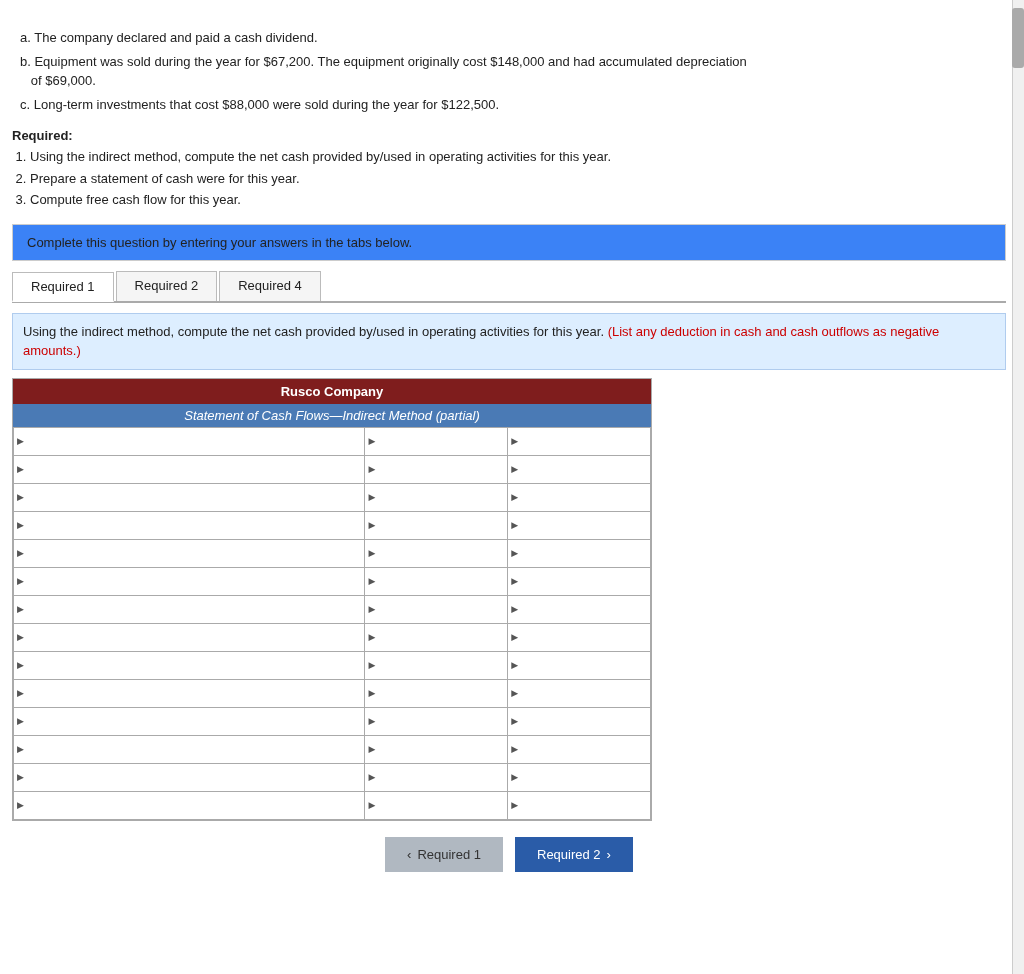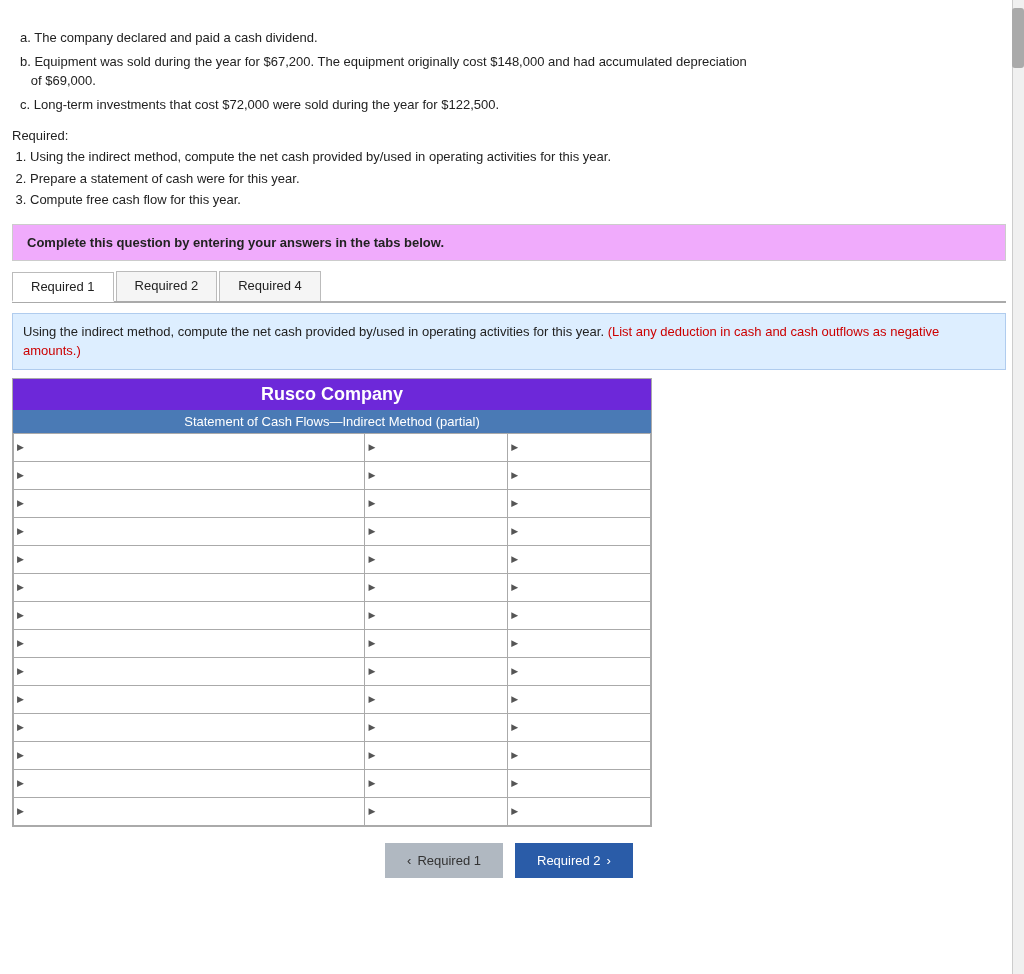--- a/index.html
+++ b/index.html
@@ -28,36 +28,36 @@
     }
     .info-list li {
       margin-bottom: 4px;
       line-height: 1.5;
       list-style: none;
     }
     .required-section {
       margin: 14px 0 10px 0;
     }
     .required-section .req-title {
-      font-weight: normal;
+      font-weight: bold;
       margin-bottom: 4px;
     }
     .required-section ol {
       margin-left: 18px;
     }
     .required-section ol li {
       margin-bottom: 2px;
       line-height: 1.5;
     }
     .complete-box {
-      background: #f0abfc;
+      background: #3b82f6;
       border: 1px solid #ccc;
       padding: 10px 14px;
       margin: 14px 0 0 0;
-      font-weight: bold;
+      font-weight: normal;
       font-size: 13px;
     }
     .tabs-row {
       display: flex;
       flex-direction: row;
       border-bottom: 2px solid #aaa;
       margin-top: 10px;
       gap: 0;
     }
     .tab {
@@ -89,33 +89,34 @@
     }
     .instruction-blue .red-text {
       color: #cc0000;
     }
     
     .table-container {
       width: 640px;
       border: 1px solid #aaa;
     }
     .table-header {
-      background: #6d28d9;
+      background: #7f1d1d;
       color: #fff;
       text-align: center;
       padding: 5px 4px;
       font-weight: bold;
-      font-size: 18px;
+      font-size: 13px;
     }
     .table-subheader {
       background: #4a7ab5;
       color: #fff;
       text-align: center;
       padding: 4px 4px;
       font-size: 13px;
+      font-style: italic;
     }
     .table-body {
       width: 100%;
       border-collapse: collapse;
     }
     .table-body tr td {
       border: 1px solid #aaa;
       height: 28px;
       padding: 0 2px;
     }
@@ -214,21 +215,21 @@
   </style>
 </head>
 <body>
 
 <div class="page-container">
 
 
   <ul class="info-list">
     <li>a. The company declared and paid a cash dividend.</li>
     <li>b. Equipment was sold during the year for $67,200. The equipment originally cost $148,000 and had accumulated depreciation<br>&nbsp;&nbsp;&nbsp;of $69,000.</li>
-    <li>c. Long-term investments that cost $72,000 were sold during the year for $122,500.</li>
+    <li>c. Long-term investments that cost $88,000 were sold during the year for $122,500.</li>
   </ul>
 
   <div class="required-section">
     <div class="req-title">Required:</div>
     <ol>
       <li>Using the indirect method, compute the net cash provided by/used in operating activities for this year.</li>
       <li>Prepare a statement of cash were for this year.</li>
       <li>Compute free cash flow for this year.</li>
     </ol>
   </div>

